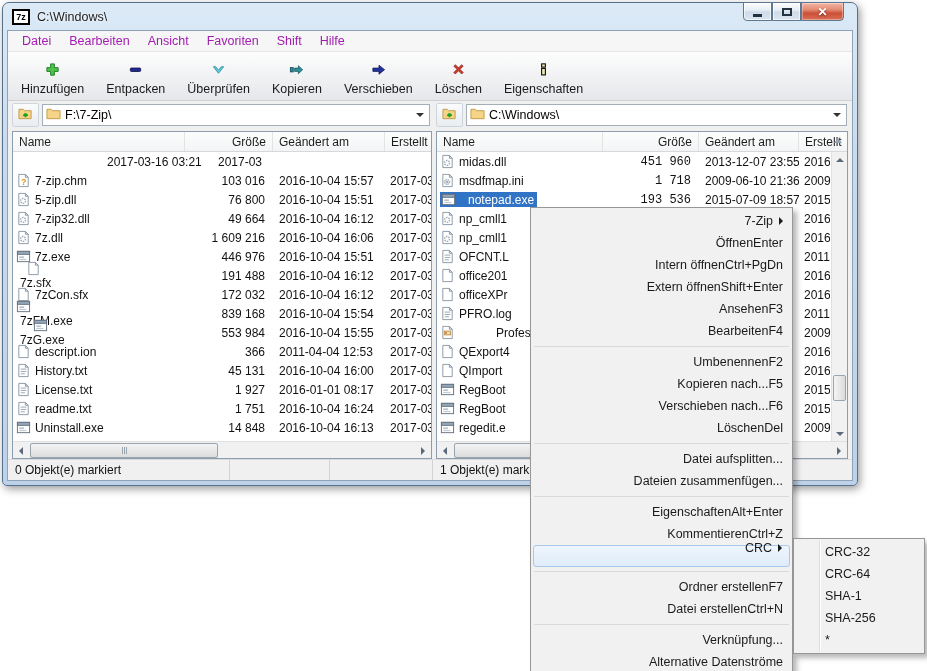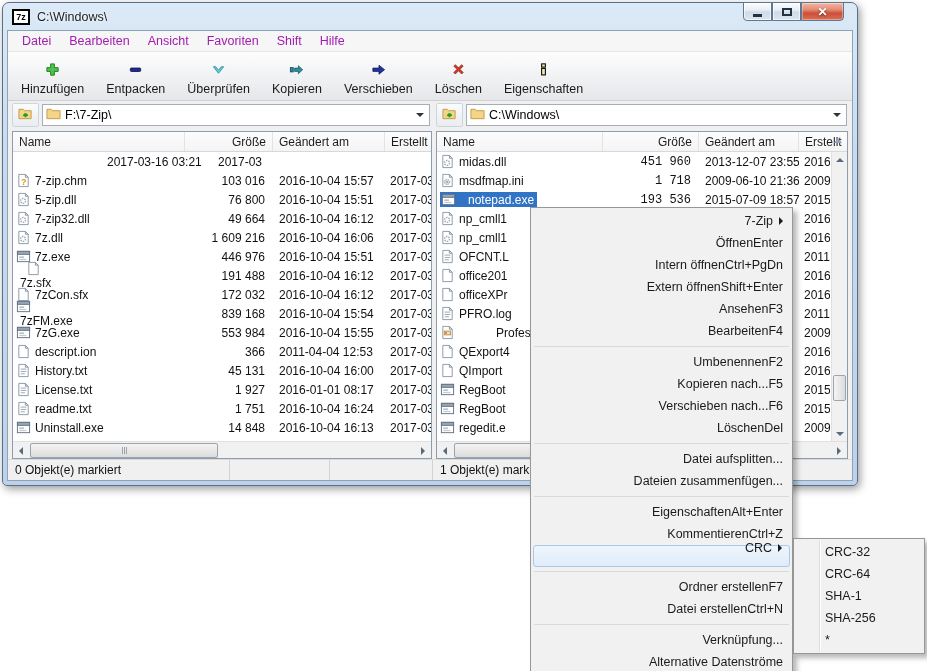--- a/index.html
+++ b/index.html
@@ -415,21 +415,21 @@
                   </span>
                   <span class="nm">7zFM.exe</span>
                 </span>
               </div>
               <div class="cell cell-size">839 168</div>
               <div class="cell cell-mod">2016-10-04 15:54</div>
               <div class="cell cell-created">2017-03</div>
             </div>
             <div class="prow">
               <div class="cell cell-name">
-                <span style="display: flex; align-items: center;">
+                <span style="display: flex; align-items: center; flex-direction: column;">
                   <span style="display: inline-flex;">
                     <svg width="15" height="15" viewBox="0 0 16 16">
                       <rect x="1.5" y="2.5" width="13" height="11" fill="#ffffff" stroke="#66727f"></rect>
                       <rect x="1.5" y="2.5" width="13" height="3.2" fill="#93a6ba" stroke="#66727f"></rect>
                       <rect x="3.5" y="8" width="5" height="1.4" fill="#aab4be"></rect>
                       <rect x="3.5" y="10.5" width="7.5" height="1.4" fill="#c3cbd3"></rect>
                     </svg>
                   </span>
                   <span class="nm">7zG.exe</span>
                 </span>

